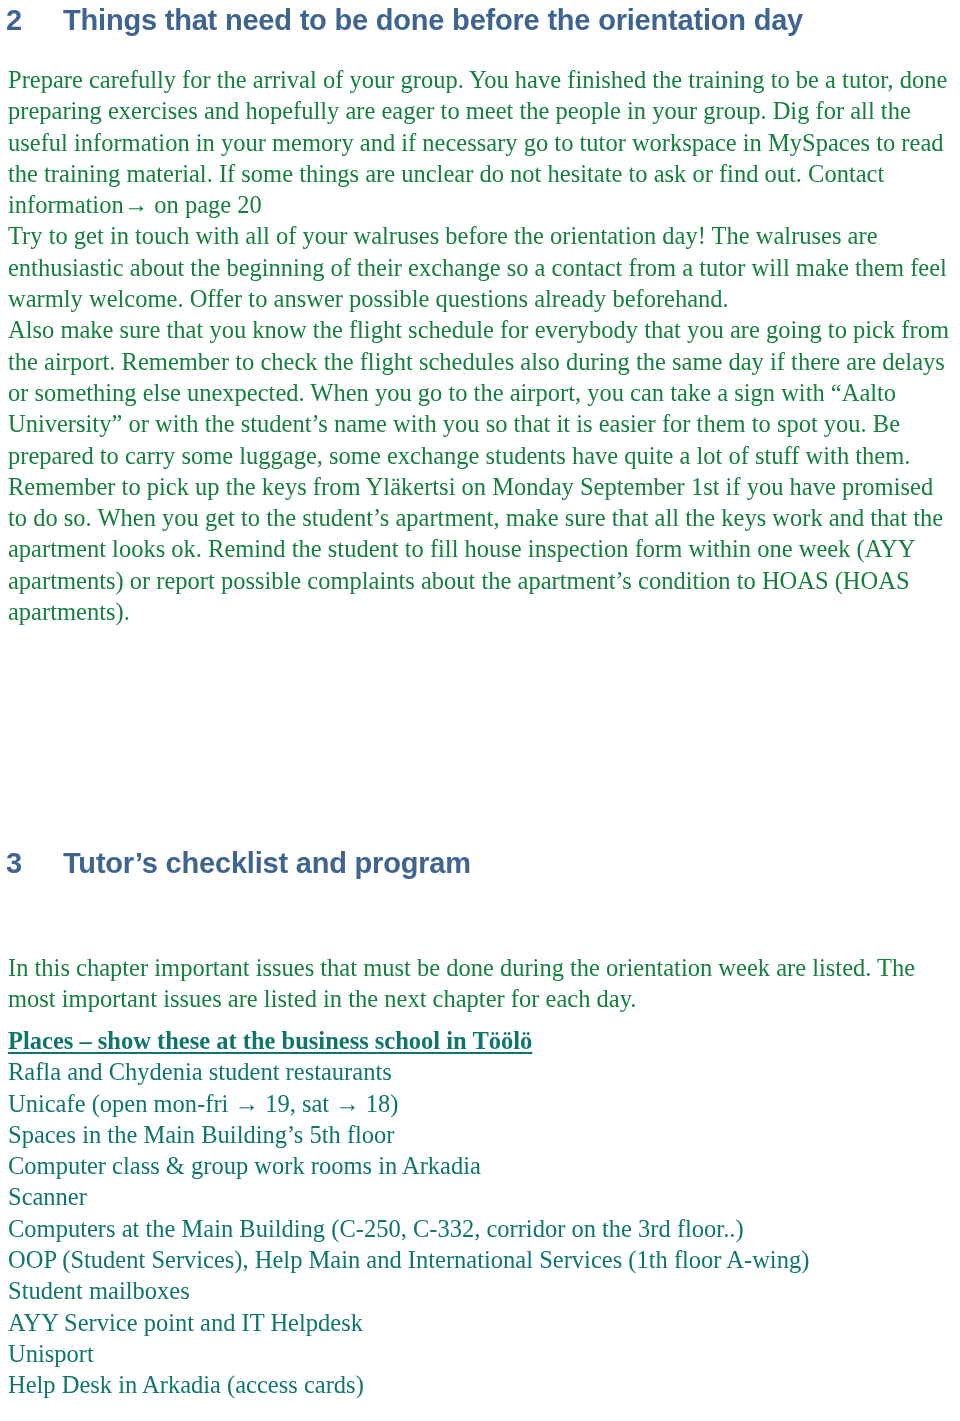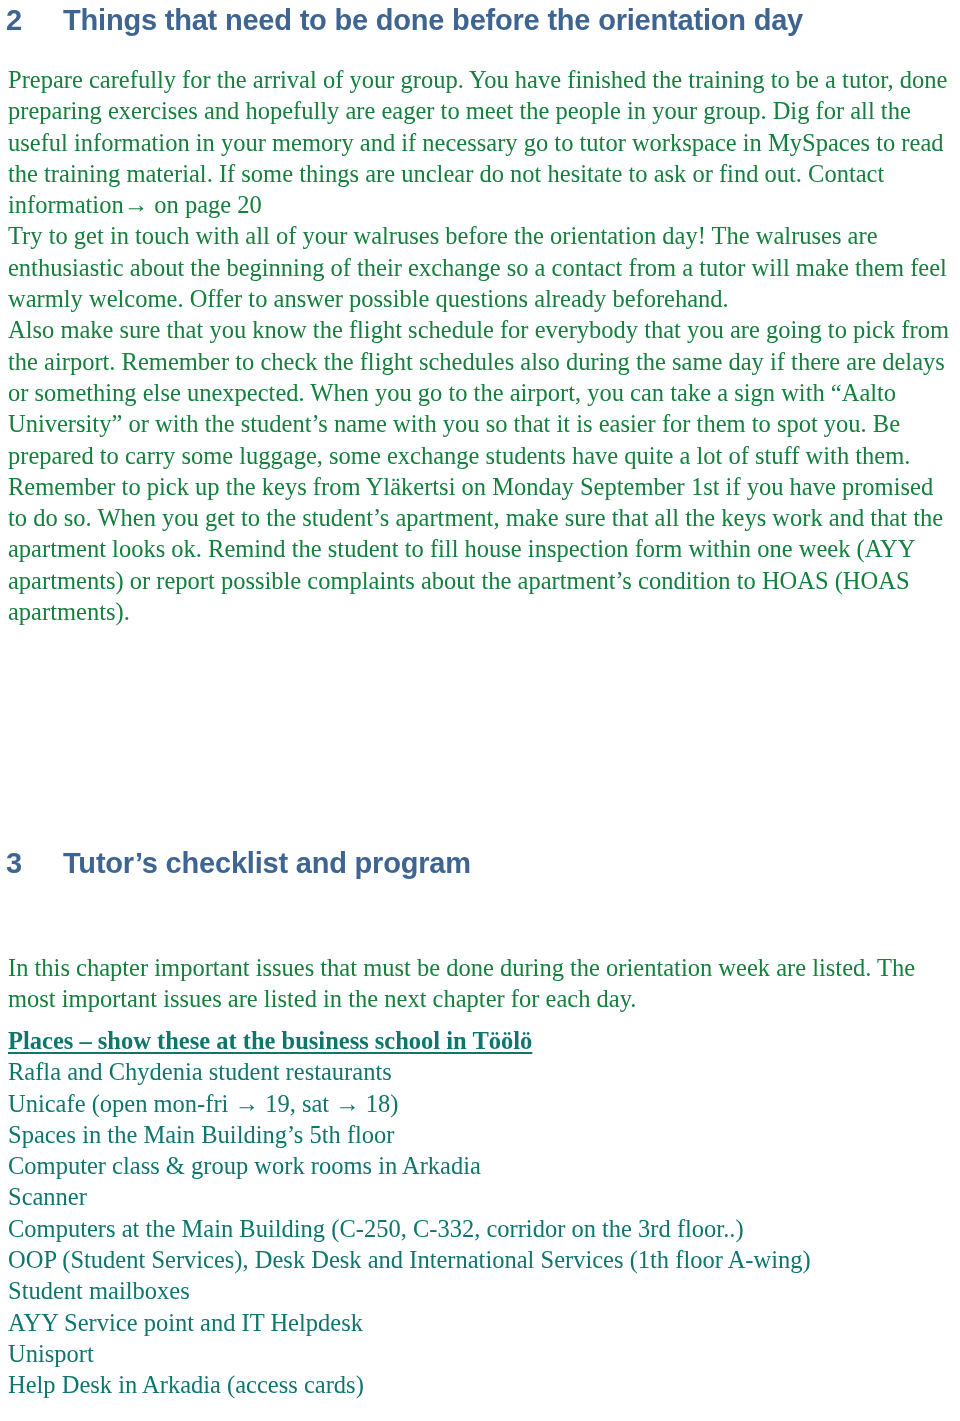--- a/index.html
+++ b/index.html
@@ -142,21 +142,21 @@
     <div class="places-heading-wrap">
       <span class="places-heading">Places – show these at the business school in Töölö</span>
     </div>
     <ul class="places-list">
       <li>Rafla and Chydenia student restaurants</li>
       <li>Unicafe (open mon-fri → 19, sat → 18)</li>
       <li>Spaces in the Main Building’s 5th floor</li>
       <li>Computer class &amp; group work rooms in Arkadia</li>
       <li>Scanner</li>
       <li>Computers at the Main Building (C-250, C-332, corridor on the 3rd floor..)</li>
-      <li>OOP (Student Services), Desk Desk and International Services (1th floor A-wing)</li>
+      <li>OOP (Student Services), Help Main and International Services (1th floor A-wing)</li>
       <li>Student mailboxes</li>
       <li>AYY Service point and IT Helpdesk</li>
       <li>Unisport</li>
       <li>Help Desk in Arkadia (access cards)</li>
     </ul>
   </div>
 
 </div>
 
 </body></html>

